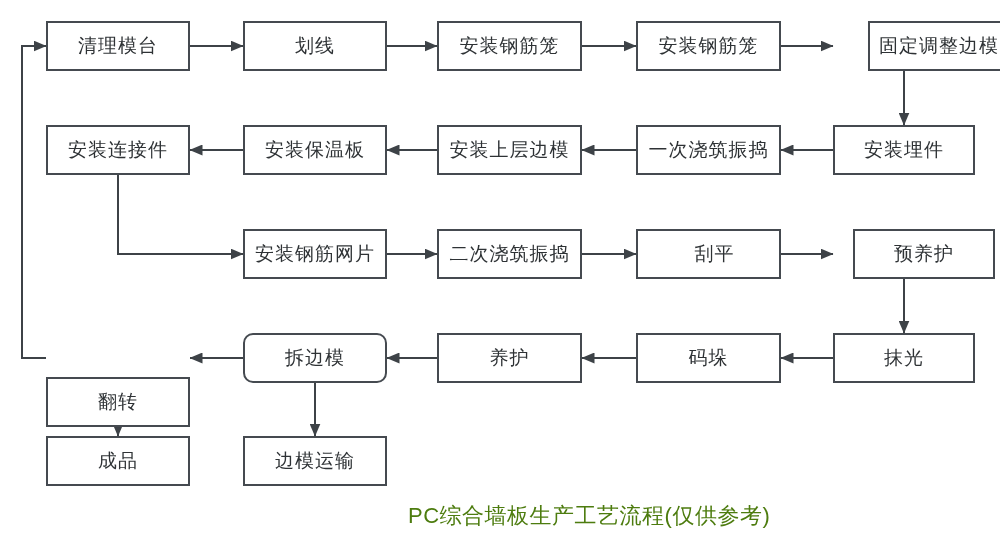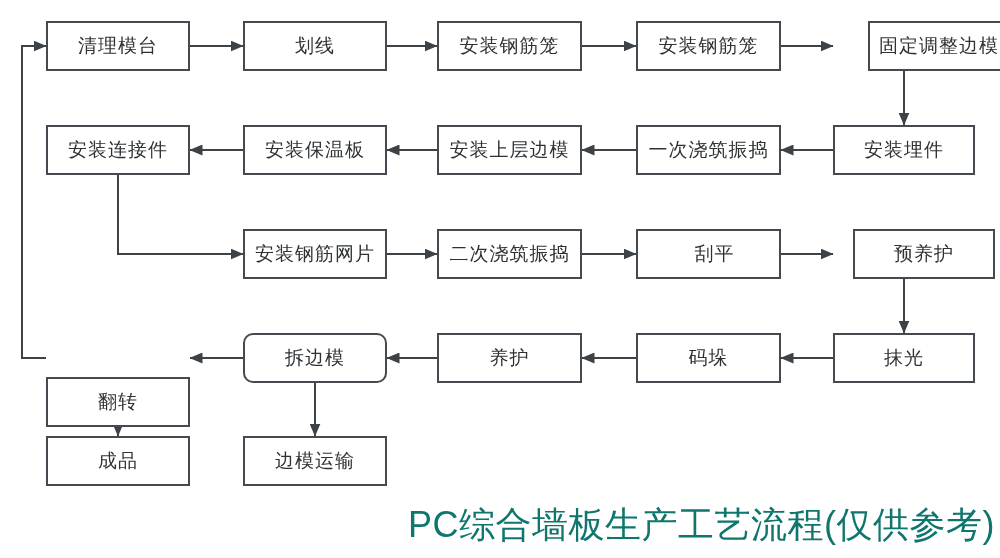--- a/index.html
+++ b/index.html
@@ -32,22 +32,22 @@
     justify-content: center;
     font-size: 19px;
     letter-spacing: 1px;
     color: #2e3235;
     white-space: nowrap;
   }
   .caption {
     position: absolute;
     left: 408px;
     top: 501px;
-    font-size: 36px;
-    color: #0f766e;
+    font-size: 22px;
+    color: #4d7c0f;
     letter-spacing: 0.5px;
     white-space: nowrap;
   }
 </style>
 </head>
 <body>
 
 <div class="canvas">
   <svg class="connectors" id="connectors" viewBox="0 0 1000 558" xmlns="http://www.w3.org/2000/svg">
     <defs>

